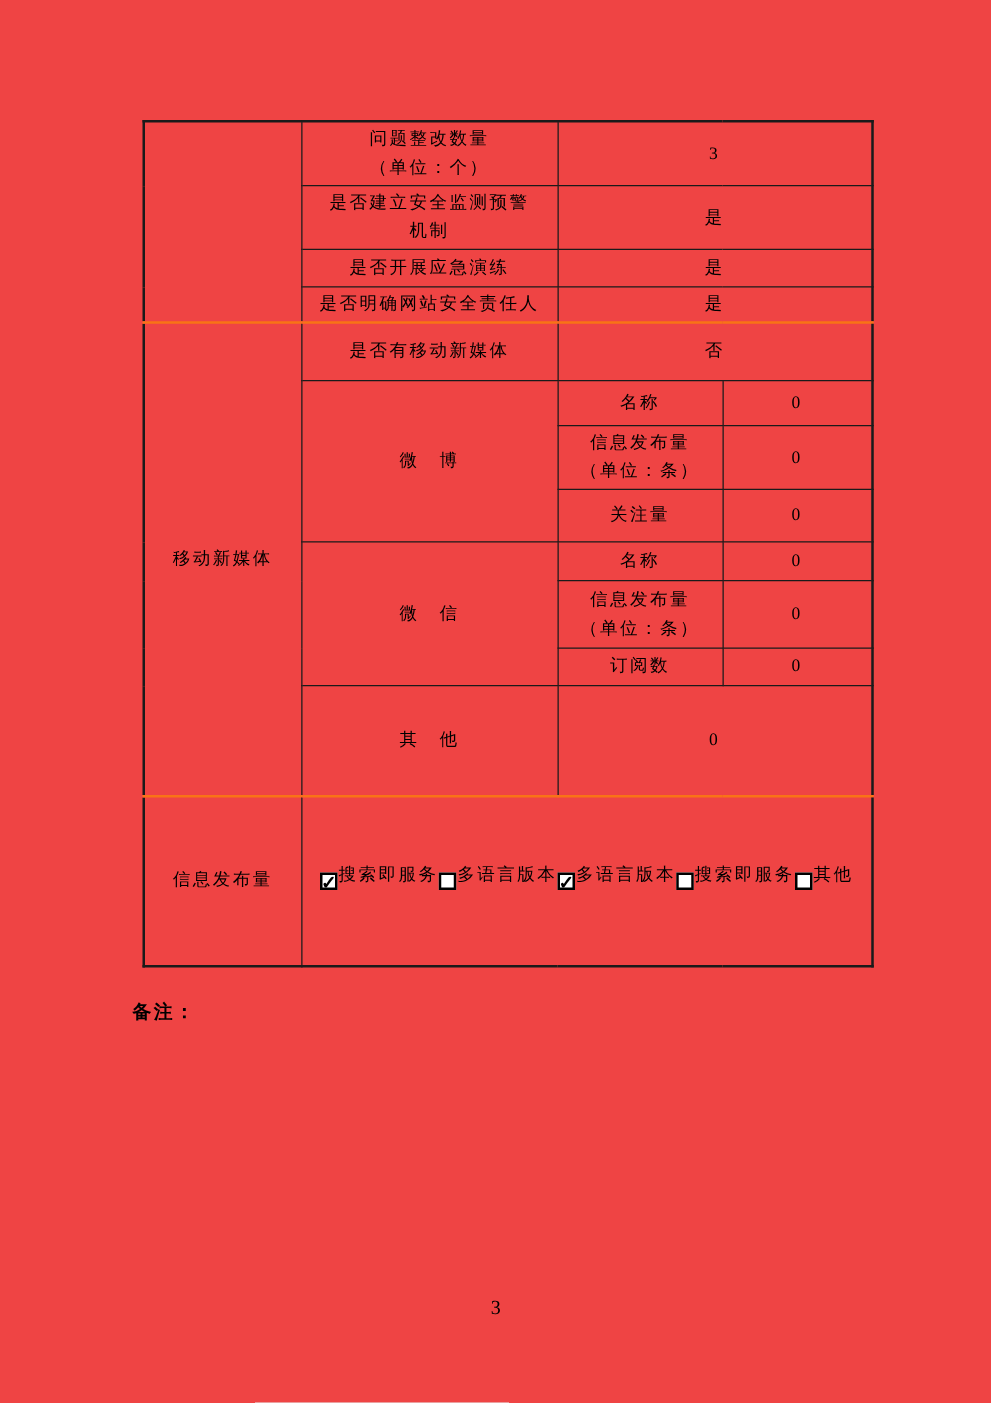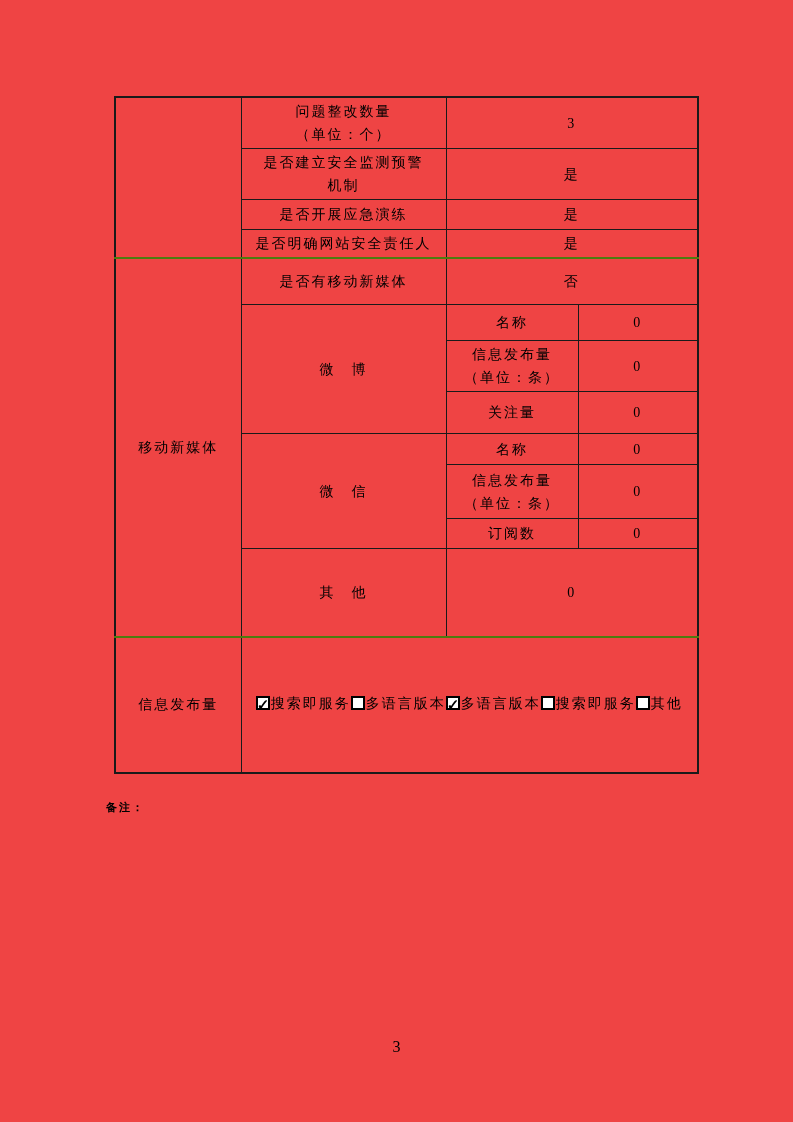--- a/index.html
+++ b/index.html
@@ -26,26 +26,26 @@
   table.report td {
     border: 1px solid #1a1a1a;
     text-align: center;
     vertical-align: middle;
     font-size: 14px;
     letter-spacing: 2px;
     line-height: 1.65;
     padding: 2px 4px;
     overflow: hidden;
   }
-  tr.sec-divider td { border-top: 2px solid #4d7c0f; }
+  tr.sec-divider td { border-top: 2px solid #f97316; }
   .val { letter-spacing: 0; font-size: 15px; }
   .lbl-line { display: block; }
   
   td.options-cell { letter-spacing: 1px; white-space: nowrap; padding: 0; }
-  .opt { display: inline-flex; align-items: center; }
+  .opt { display: inline-flex; align-items: flex-end; }
   .cbx {
     display: inline-block;
     width: 14px; height: 14px;
     border: 2px solid #000;
     position: relative;
     margin-right: 1px;
     background: #fff;
     flex: none;
   }
   .cbx[data-checked="true"]::after {
@@ -54,21 +54,21 @@
     left: -1px; top: -5px;
     font-size: 15px;
     font-weight: bold;
     letter-spacing: 0;
     color: #000;
   }
   .remarks {
     position: absolute;
     left: 106px;
     top: 800px;
-    font-size: 11px;
+    font-size: 15px;
     font-weight: bold;
     letter-spacing: 2px;
   }
   .page-number {
     position: absolute;
     left: 0; right: 0;
     top: 1038px;
     text-align: center;
     font-size: 16px;
   }

